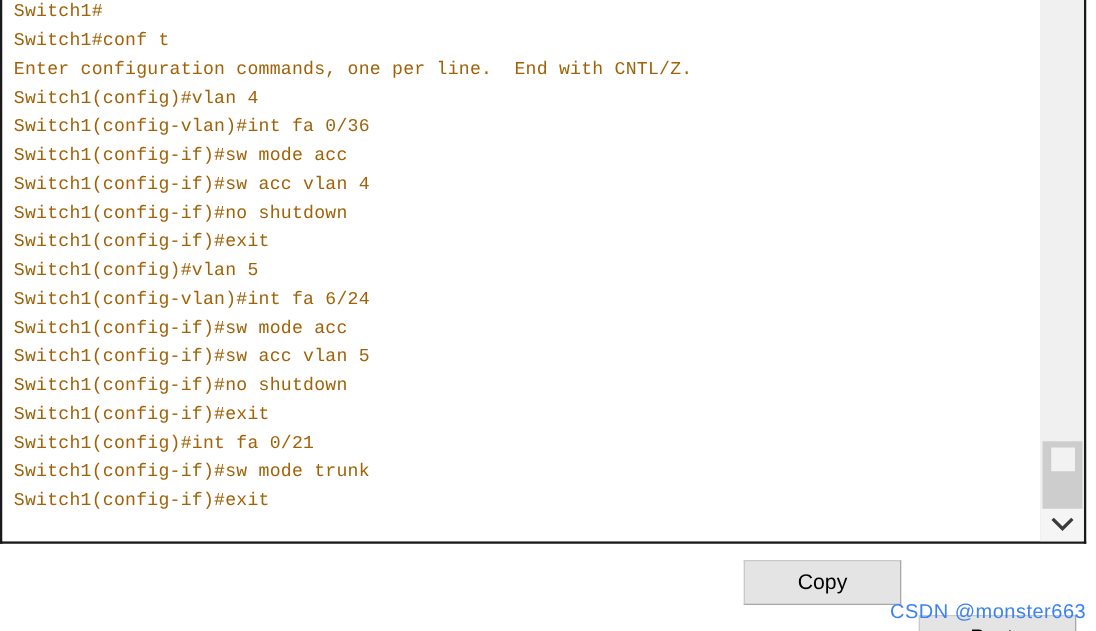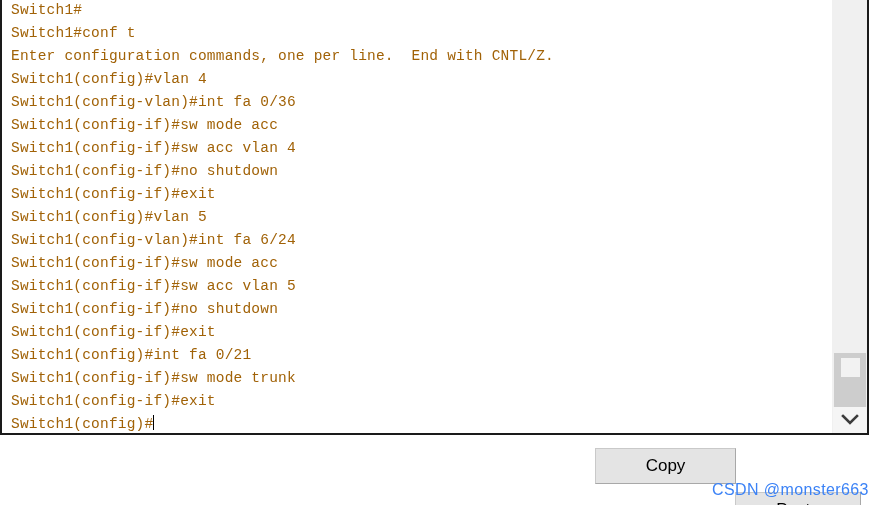--- a/index.html
+++ b/index.html
@@ -119,21 +119,21 @@
     border-top-color: #c9c9c9;
     border-left-color: #c9c9c9;
     color: #000000;
     font-family: "Liberation Sans", sans-serif;
     font-size: 17px;
     line-height: 34px;
     text-align: center;
     cursor: default;
     padding: 0;
   }
-  #copy-button  { left: 595px; width: 141px; }
+  #copy-button  { left: 595px; width: 126px; }
   #paste-button { left: 735px; width: 126px; margin-top: 44px; }
 
   #watermark {
     position: absolute;
     left: 712px;
     top: 481px;
     color: #3b82f6;
     font-family: "Liberation Sans", sans-serif;
     font-size: 16px;
     letter-spacing: 0.4px;
@@ -158,21 +158,20 @@
     <div class="term-line">Switch1(config-if)#exit</div>
     <div class="term-line">Switch1(config)#vlan 5</div>
     <div class="term-line">Switch1(config-vlan)#int fa 6/24</div>
     <div class="term-line">Switch1(config-if)#sw mode acc</div>
     <div class="term-line">Switch1(config-if)#sw acc vlan 5</div>
     <div class="term-line">Switch1(config-if)#no shutdown</div>
     <div class="term-line">Switch1(config-if)#exit</div>
     <div class="term-line">Switch1(config)#int fa 0/21</div>
     <div class="term-line">Switch1(config-if)#sw mode trunk</div>
     <div class="term-line">Switch1(config-if)#exit</div>
-    <div class="term-line"><span>Switch1(config)#</span><span class="caret"></span></div>
   </div>
 
   <div id="terminal-scrollbar">
     <div id="scrollbar-track"></div>
     <div id="scrollbar-thumb">
       <div id="scrollbar-thumb-grip"></div>
     </div>
     <div id="scrollbar-down-button">
       <span>
         <svg width="18" height="12" viewBox="0 0 18 12" aria-hidden="true">

